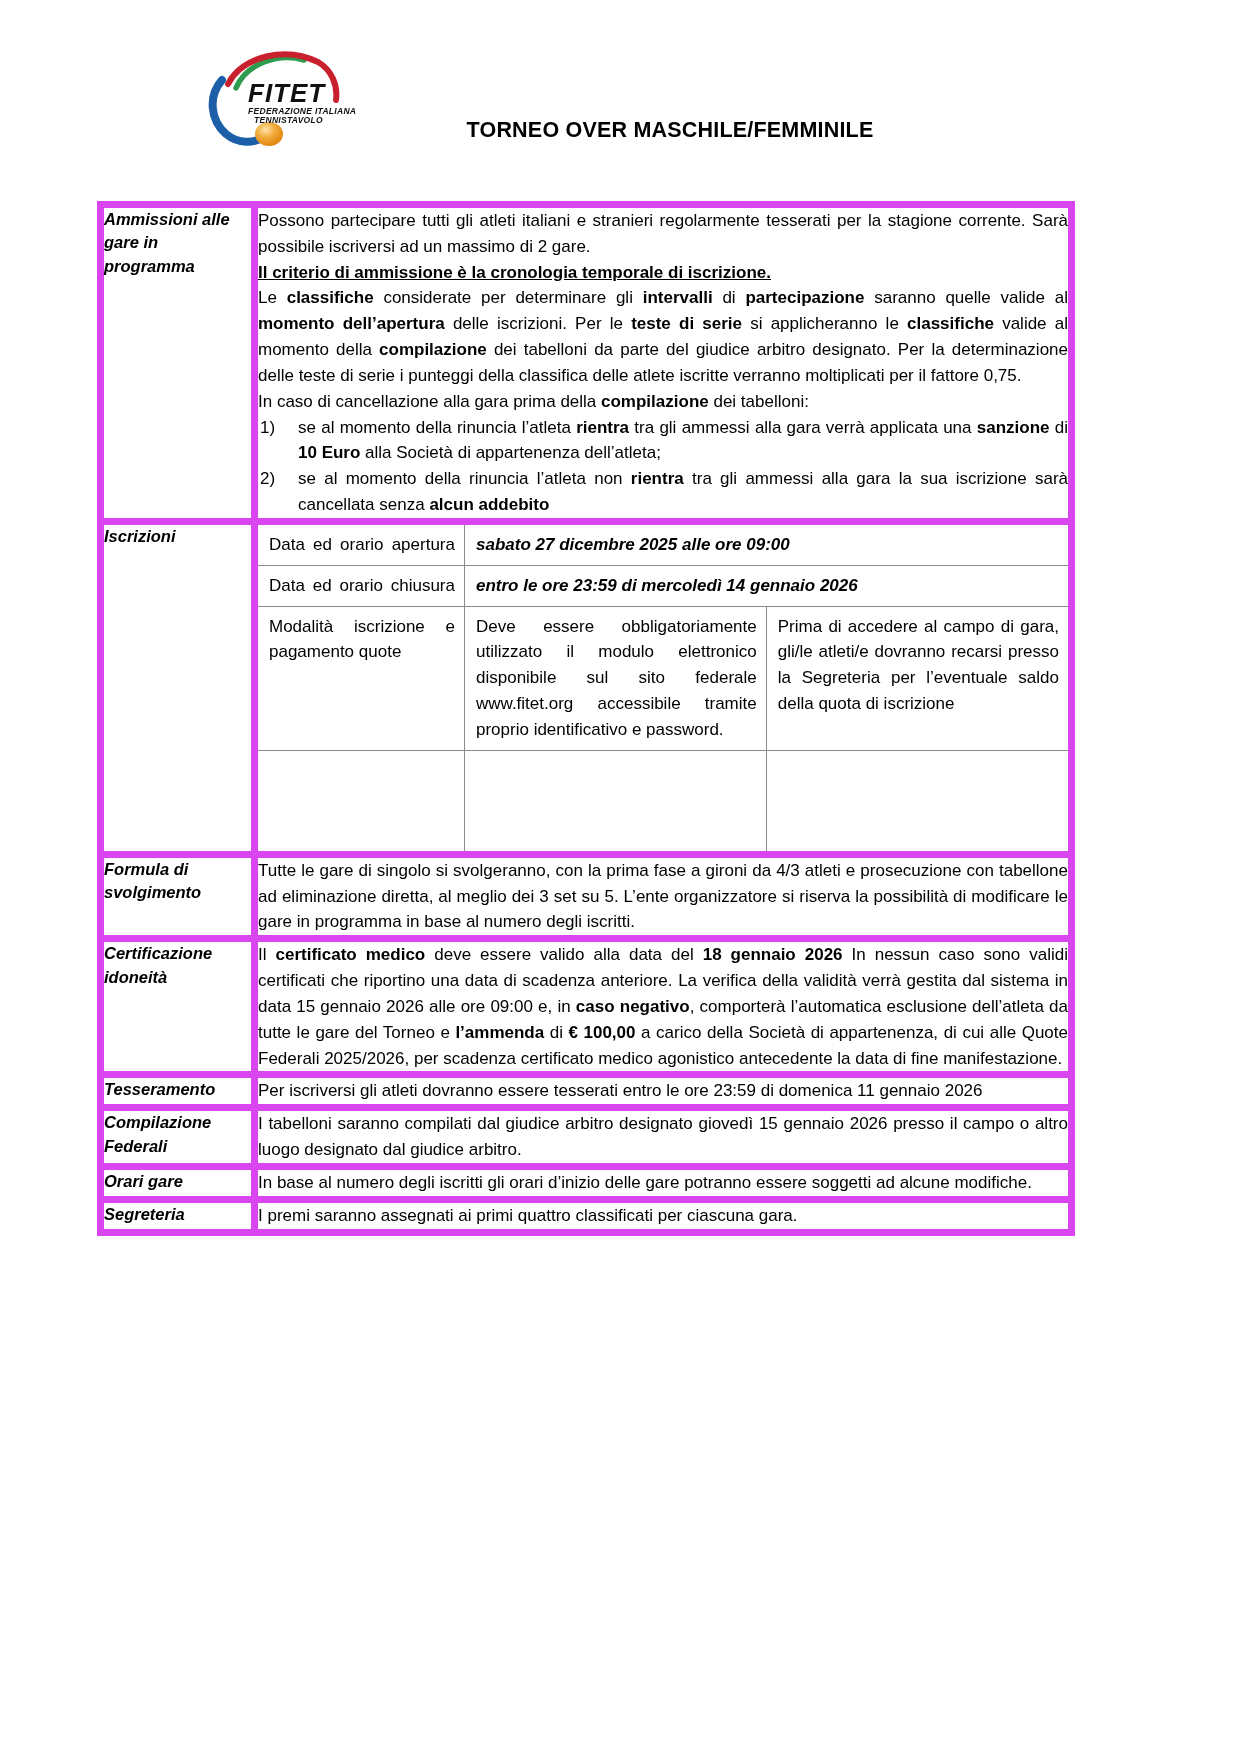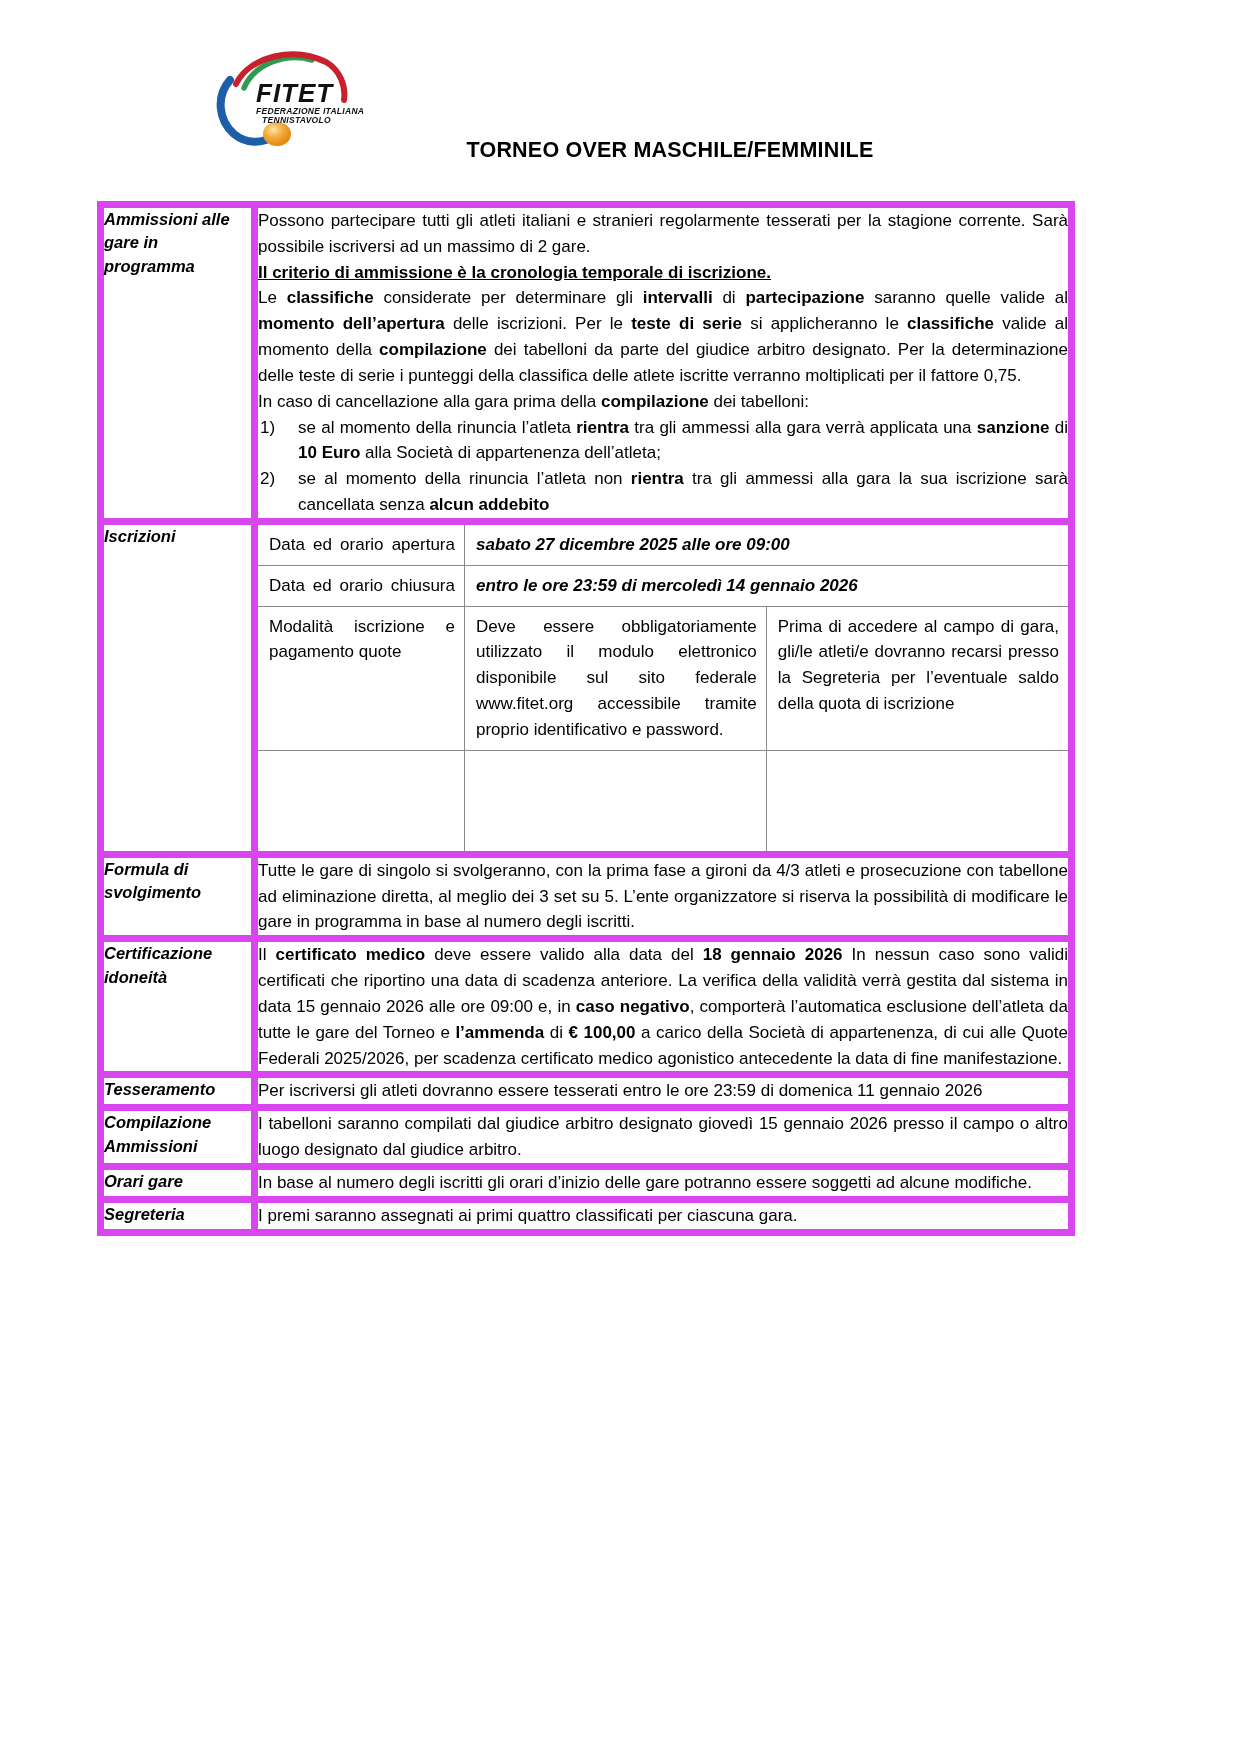--- a/index.html
+++ b/index.html
@@ -24,31 +24,31 @@
   }
 
   
   .header-area {
     position: relative;
     height: 148px;
   }
 
   .logo-wrap {
     position: absolute;
-    left: 208px;
+    left: 200px;
     top: 44px;
     width: 160px;
     height: 108px;
   }
   .logo-wrap svg { display: block; }
 
   .title-block {
     position: absolute;
     left: 270px;
-    top: 136px;
+    top: 116px;
     width: 800px;
     text-align: center;
   }
   .doc-title {
     font-size: 21.5px;
     font-weight: bold;
     letter-spacing: 0.2px;
     line-height: 1.38;
   }
   .doc-subtitle {
@@ -247,21 +247,21 @@
         <td class="label-cell">Certificazione idoneità</td>
         <td class="content-cell">Il <b>certificato medico</b> deve essere valido alla data del <b>18 gennaio 2026</b> In nessun caso sono validi certificati che riportino una data di scadenza anteriore. La verifica della validità verrà gestita dal sistema in data 15 gennaio 2026 alle ore 09:00 e, in <b>caso negativo</b>, comporterà l’automatica esclusione dell’atleta da tutte le gare del Torneo e <b>l’ammenda</b> di <b>€ 100,00</b> a carico della Società di appartenenza, di cui alle Quote Federali 2025/2026, per scadenza certificato medico agonistico antecedente la data di fine manifestazione.</td>
       </tr>
 
       <tr>
         <td class="label-cell">Tesseramento</td>
         <td class="content-cell">Per iscriversi gli atleti dovranno essere tesserati entro le ore 23:59 di domenica 11 gennaio 2026</td>
       </tr>
 
       <tr>
-        <td class="label-cell">Compilazione Ammissioni</td>
+        <td class="label-cell">Compilazione Federali</td>
         <td class="content-cell">I tabelloni saranno compilati dal giudice arbitro designato giovedì 15 gennaio 2026 presso il campo o altro luogo designato dal giudice arbitro.</td>
       </tr>
 
       <tr>
         <td class="label-cell">Orari gare</td>
         <td class="content-cell">In base al numero degli iscritti gli orari d’inizio delle gare potranno essere soggetti ad alcune modifiche.</td>
       </tr>
 
       <tr>
         <td class="label-cell">Segreteria</td>

